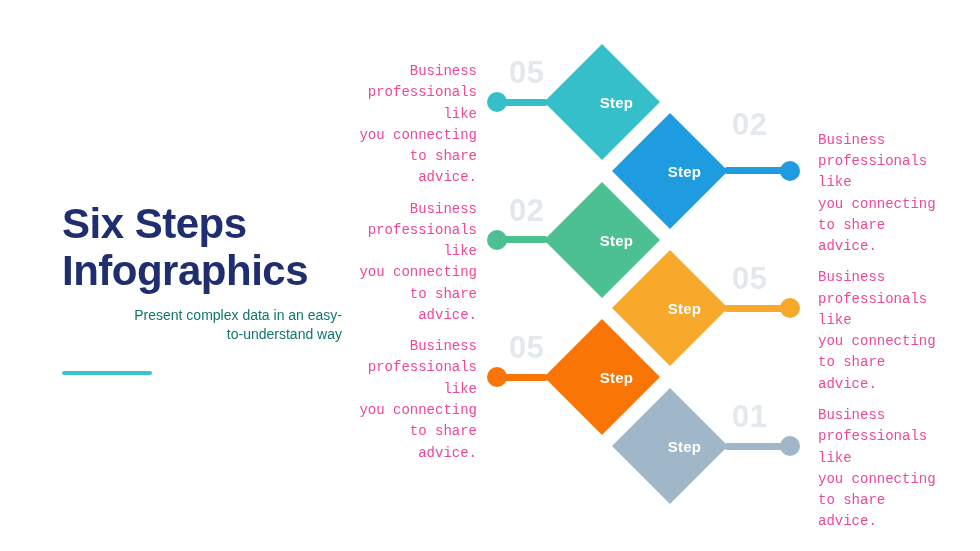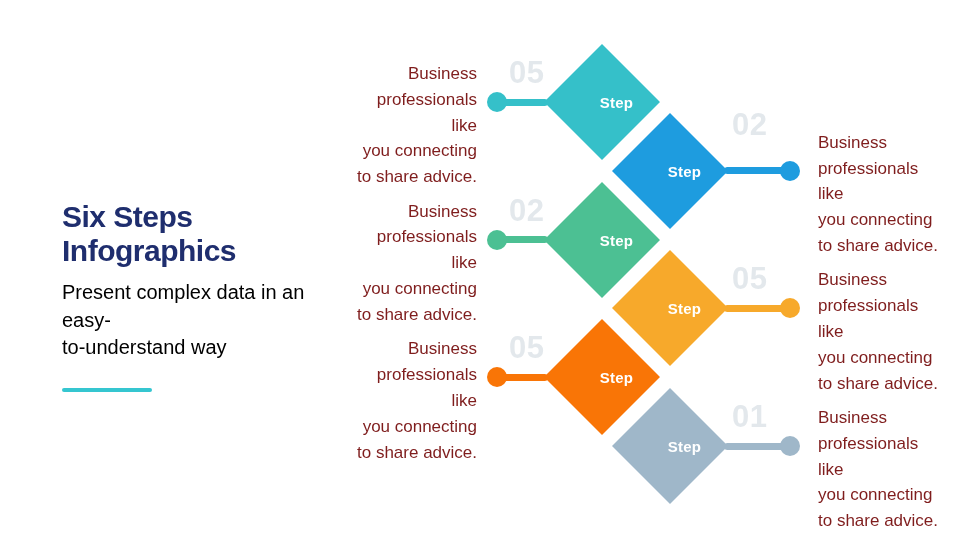--- a/index.html
+++ b/index.html
@@ -11,33 +11,34 @@
   }
   #slide {
     position:relative;
     width:980px; height:551px;
     background:#ffffff;
   }
 
   
   #headline { position:absolute; left:62px; top:200px; width:280px; }
   #title {
-    font-size:30px;
+    font-size:42px;
     font-weight:bold;
     line-height:1.12;
     letter-spacing:-0.5px;
     color:#1F2E6E;
     white-space:pre-line;
   }
   #subtitle {
     margin-top:12px;
-    font-size:20px;
+    font-size:14px;
     line-height:1.38;
-    color:#000000;
+    color:#0f766e;
     white-space:pre-line;
+    text-align:right;
   }
   #accent-rule {
     margin-top:26px;
     width:90px; height:4px;
     border-radius:2px;
     background:#35C6D0;
   }
 
   
   #diagram { position:absolute; left:0; top:0; width:980px; height:551px; }
@@ -69,24 +70,25 @@
     position:absolute;
     font-size:31px;
     font-weight:bold;
     color:#E3E8EC;
     letter-spacing:0.5px;
   }
 
   .desc {
     position:absolute;
     width:130px;
-    font-size:17px;
+    font-size:14px;
     line-height:1.52;
-    color:#7f1d1d;
+    color:#ec4899;
     white-space:pre-line;
+    font-family:Liberation Mono, monospace;
   }
   .desc.left  { text-align:right; }
   .desc.right { text-align:left; }
 </style>
 </head>
 <body>
 
 <div id="slide">
 
   <div id="headline">

